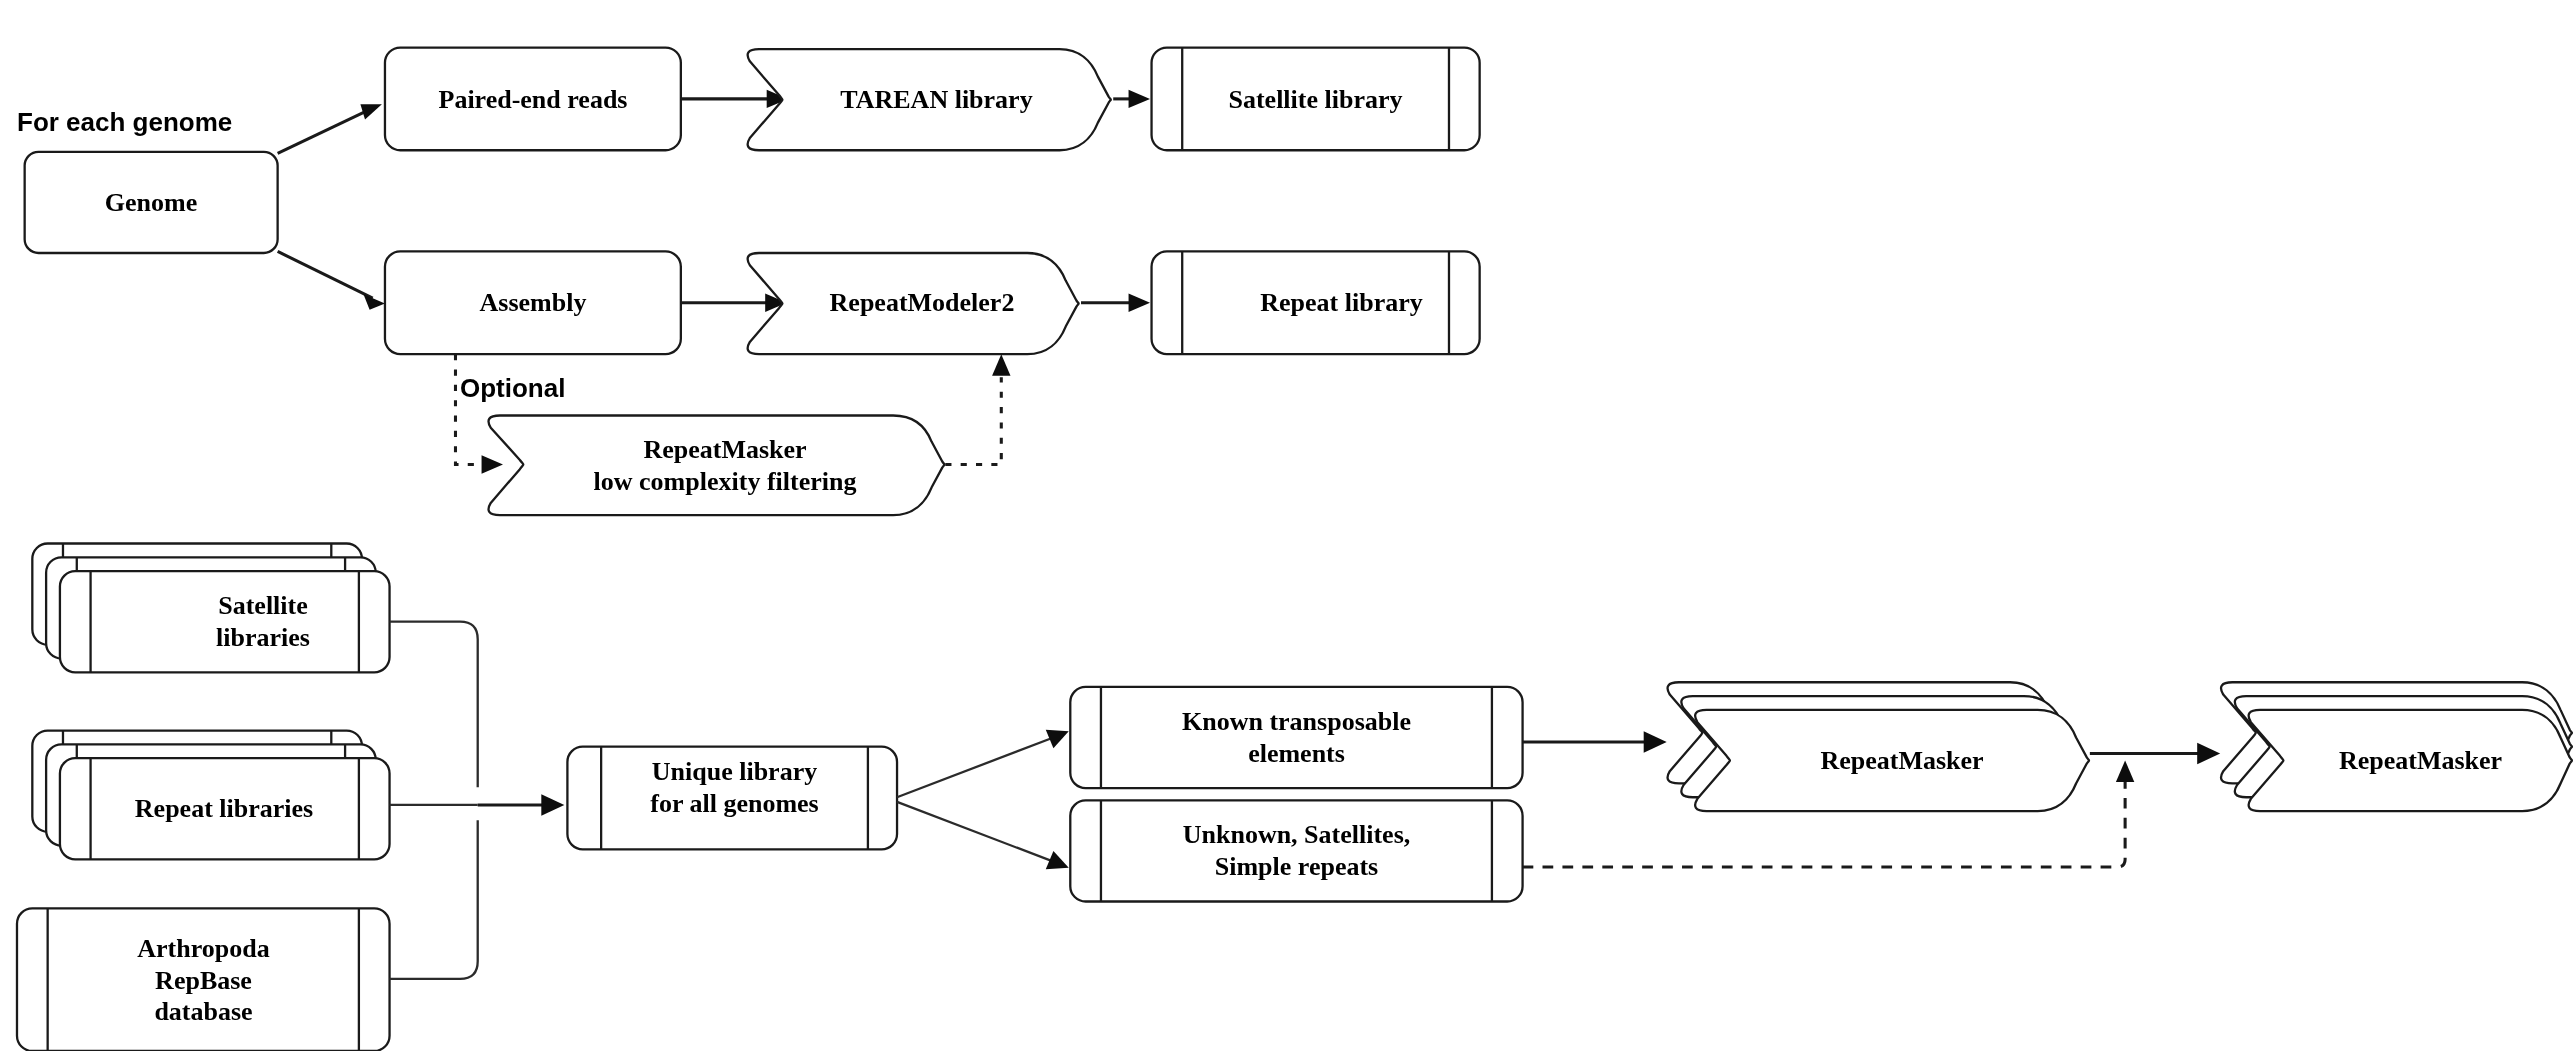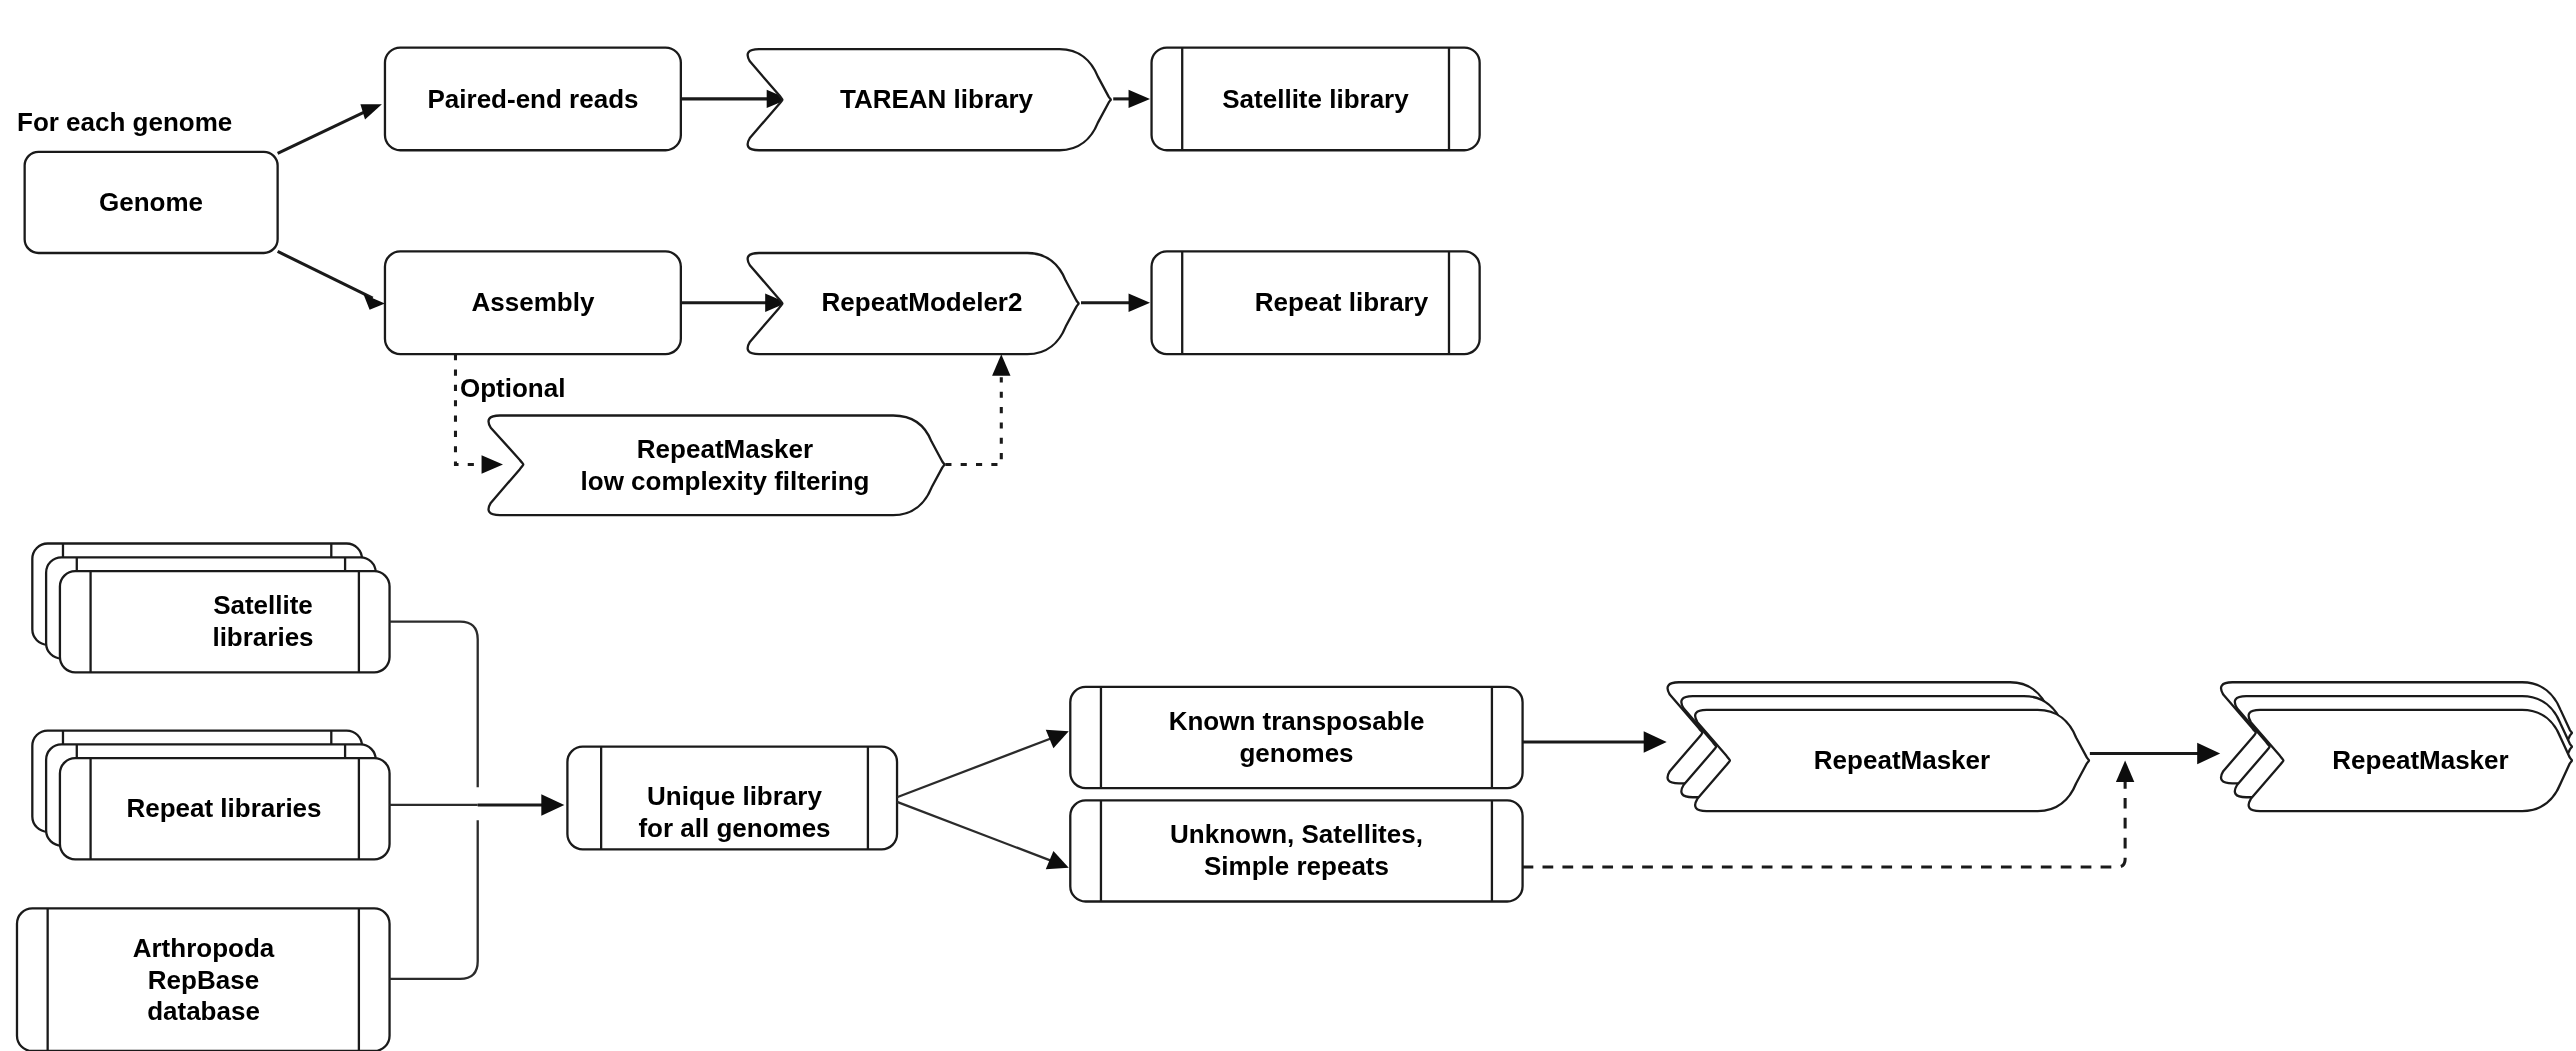--- a/index.html
+++ b/index.html
@@ -62,20 +62,21 @@
     display: flex;
     align-items: center;
     justify-content: center;
     text-align: center;
     color: #000000;
     font-weight: bold;
     font-size: 26px;
     line-height: 1.22;
     pointer-events: none;
     white-space: pre-line;
+    font-family: Liberation Serif, serif;
   }
   .plain-label {
     position: absolute;
     color: #000000;
     font-weight: bold;
     font-size: 26px;
     line-height: 1.2;
     white-space: nowrap;
   }
 </style>
@@ -289,25 +290,25 @@
 
   <div class="node-label" style="left:90px; top:571px; width:268px; height:101px;margin-left:39px;">Satellite
 libraries</div>
 
   <div class="node-label" style="left:90px; top:758px; width:268px; height:101px;">Repeat libraries</div>
 
   <div class="node-label" style="left:48px; top:909px; width:311px; height:143px;">Arthropoda
 RepBase
 database</div>
 
-  <div class="node-label" style="left:601px; top:747px; width:267px; height:131px;">Unique library
+  <div class="node-label" style="left:601px; top:722px; width:267px; height:131px;">Unique library
 for all genomes</div>
 
   <div class="node-label" style="left:1101px; top:687px; width:391px; height:101px;">Known transposable
-genomes</div>
+elements</div>
 
   <div class="node-label" style="left:1101px; top:800px; width:391px; height:101px;">Unknown, Satellites,
 Simple repeats</div>
 
   <div class="node-label" style="left:1727px; top:710px; width:350px; height:101px;">RepeatMasker</div>
 
   <div class="node-label" style="left:2280px; top:710px; width:281px; height:101px;">RepeatMasker</div>
 
 </div>
 

